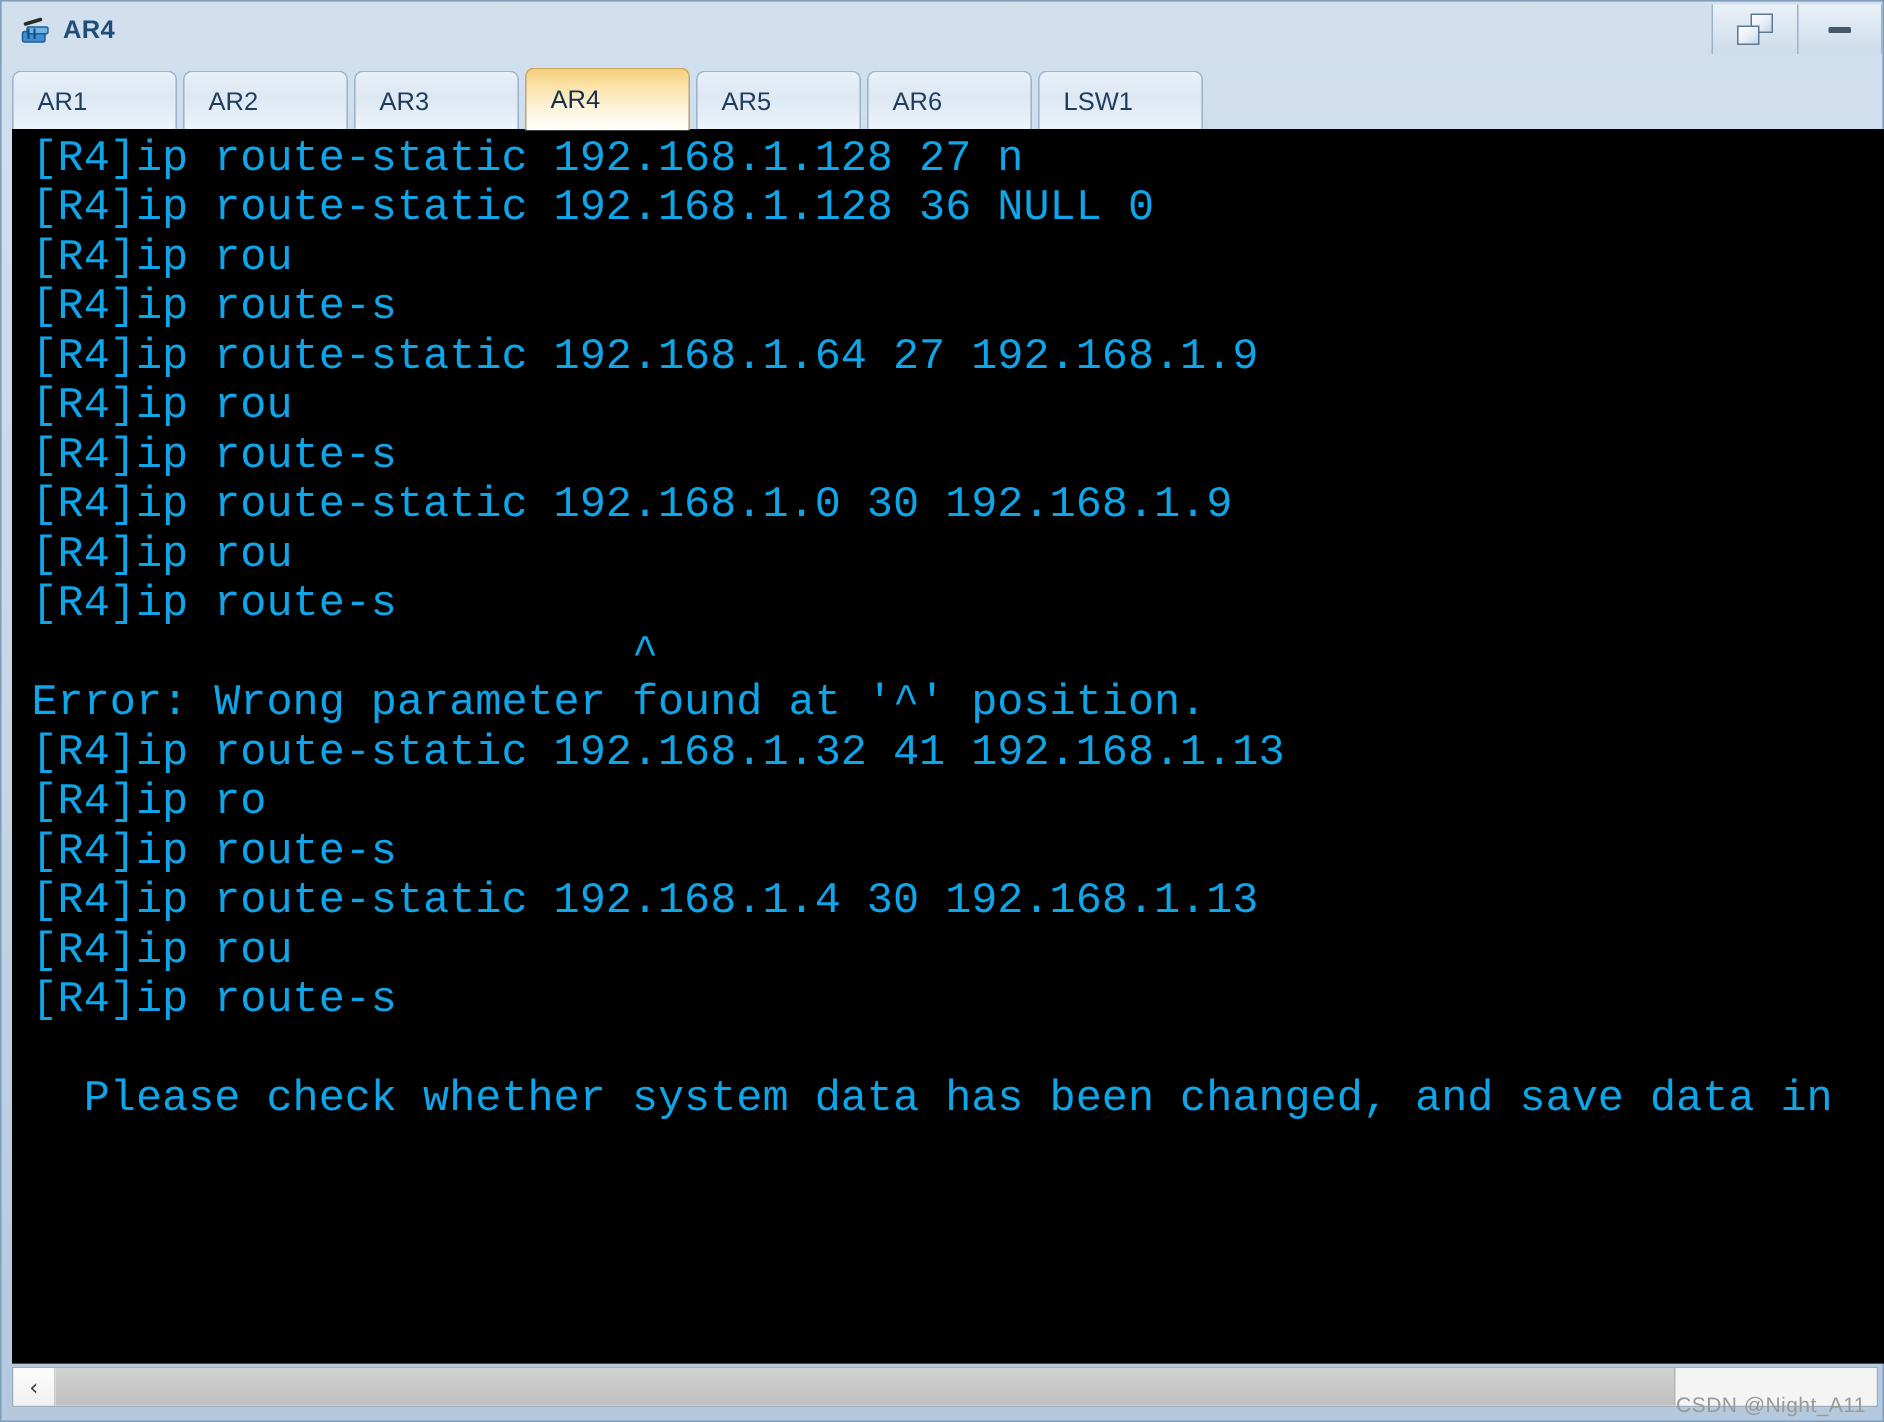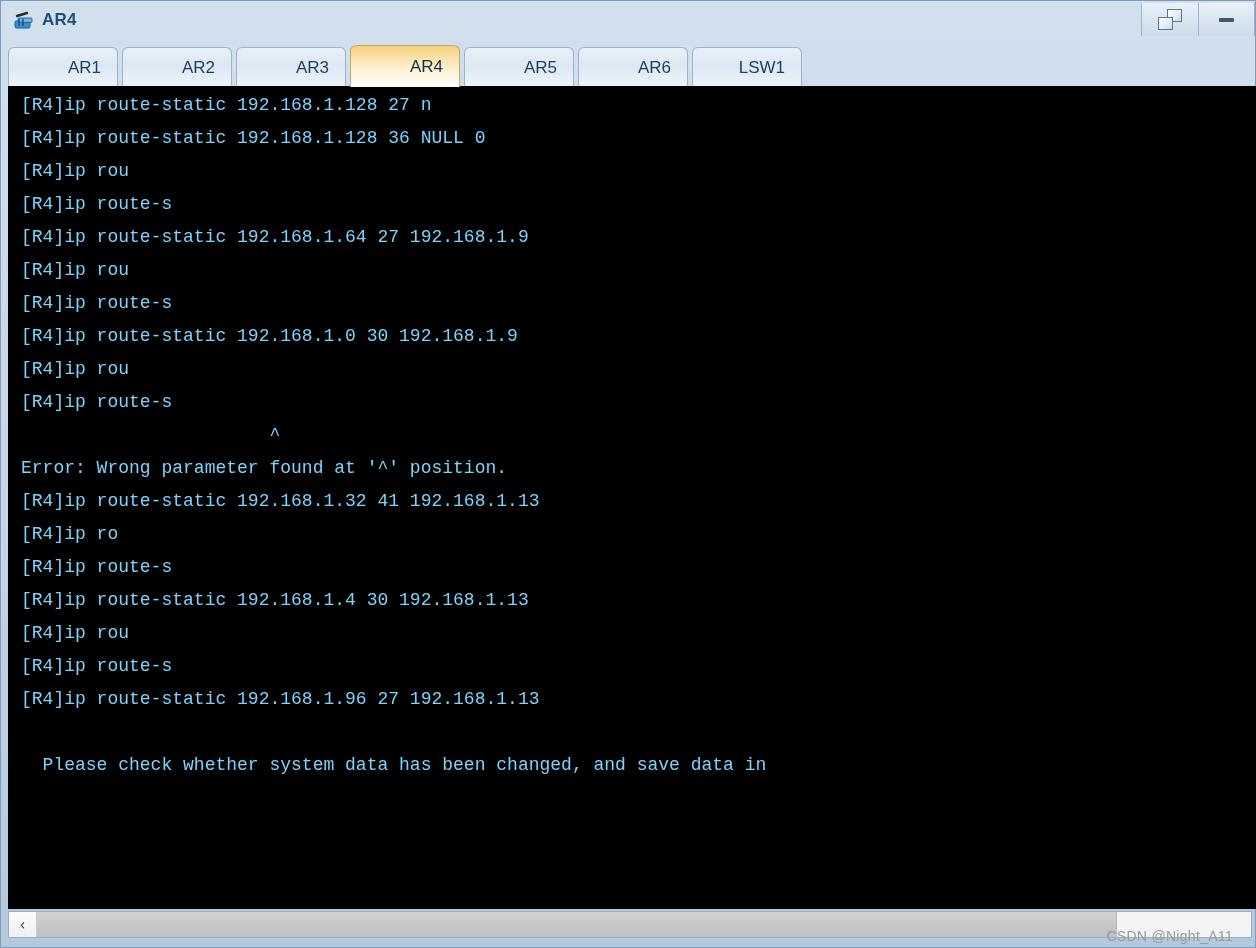--- a/index.html
+++ b/index.html
@@ -94,21 +94,21 @@
     align-items: flex-end;
     padding-left: 7px;
     gap: 4px;
   }
   .tab {
     height: 40px;
     min-width: 110px;
     padding: 0 16px;
     display: flex;
     align-items: center;
-    justify-content: flex-end;
+    justify-content: flex-start;
     border: 1px solid #9bb3cb;
     border-bottom: none;
     border-radius: 6px 6px 0 0;
     background: linear-gradient(to bottom, #e8f0f8 0%, #dde8f3 45%, #eef4fa 100%);
     font-size: 17px;
     color: #1d3c5e;
     white-space: nowrap;
     position: relative;
     top: 1px;
   }
@@ -136,24 +136,24 @@
     position: absolute;
     left: 0; top: 0;
     width: 100%;
     height: 100%;
     background: #000000;
     padding: 3px 0 0 13px;
     overflow: hidden;
   }
   .term-line {
     font-family: "Liberation Mono", "DejaVu Sans Mono", monospace;
-    font-size: 18px;
+    font-size: 29px;
     line-height: 33px;
     height: 33px;
-    color: #7dd3fc;
+    color: #0ea5e9;
     white-space: pre;
     letter-spacing: 0px;
   }
 
   
   #scrollbar-area {
     position: absolute;
     left: 7px;
     bottom: 9px;
     width: 1244px;
@@ -183,21 +183,21 @@
   #scroll-thumb {
     position: absolute;
     left: 0; top: 0;
     height: 100%;
     width: 89%;
     background: linear-gradient(to bottom,#d2d2d2 0%,#c8c8c8 50%,#bfbfbf 100%);
     border-right: 1px solid #b5b5b5;
   }
   #watermark {
     position: absolute;
-    right: 22px;
+    right: 11px;
     bottom: 3px;
     font-size: 14px;
     color: #9a9a9a;
     font-family: "Liberation Sans", sans-serif;
     letter-spacing: .3px;
     pointer-events: none;
     white-space: nowrap;
     text-align: right;
   }
 </style>
@@ -268,21 +268,20 @@
         <div class="term-line">[R4]ip rou</div>
         <div class="term-line">[R4]ip route-s</div>
         <div class="term-line">                       ^</div>
         <div class="term-line">Error: Wrong parameter found at '^' position.</div>
         <div class="term-line">[R4]ip route-static 192.168.1.32 41 192.168.1.13</div>
         <div class="term-line">[R4]ip ro</div>
         <div class="term-line">[R4]ip route-s</div>
         <div class="term-line">[R4]ip route-static 192.168.1.4 30 192.168.1.13</div>
         <div class="term-line">[R4]ip rou</div>
         <div class="term-line">[R4]ip route-s</div>
-        <div class="term-line">[R4]ip route-static 192.168.1.96 27 192.168.1.13</div>
         <div class="term-line"></div>
         <div class="term-line">  Please check whether system data has been changed, and save data in</div>
       </div>
   </div>
 
   <div id="scrollbar-area">
     <div id="scroll-left-btn">‹</div>
     <div id="scroll-track">
       <div id="scroll-thumb"></div>
     </div>

